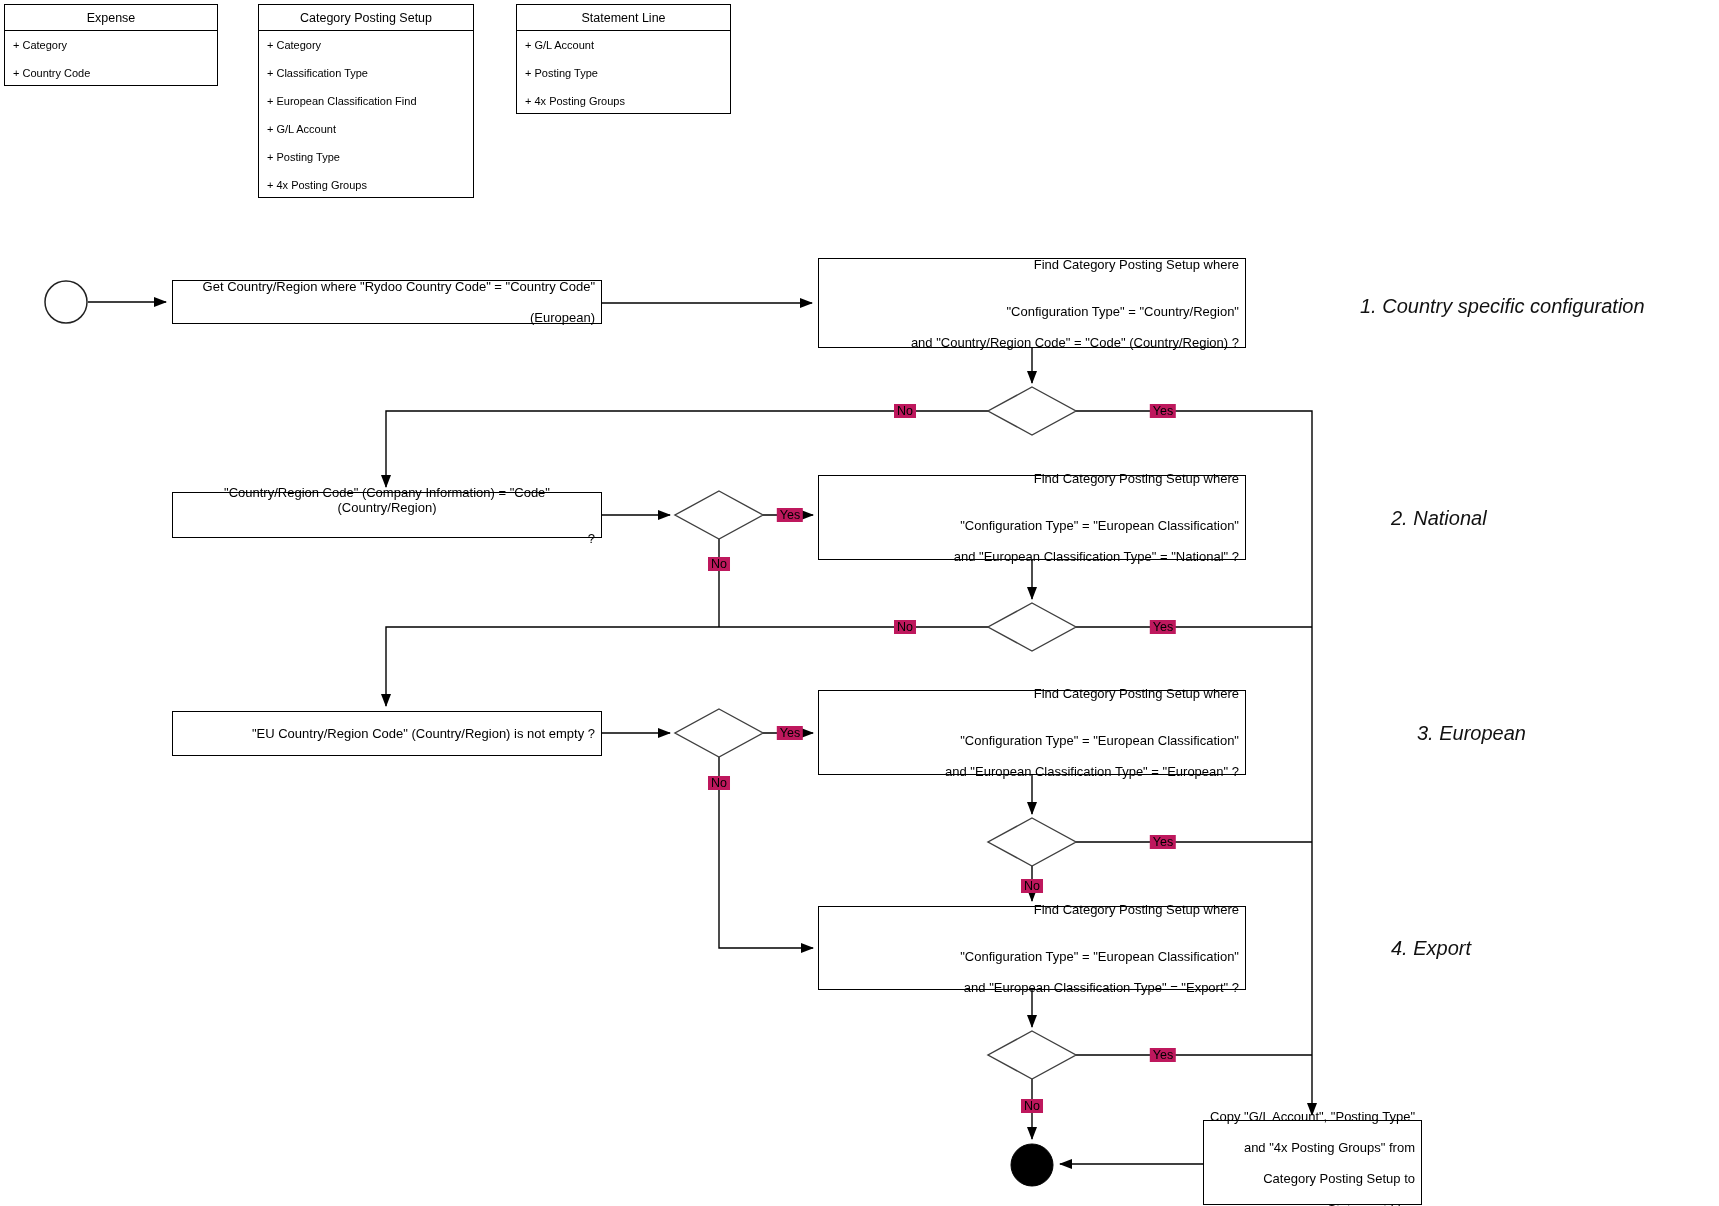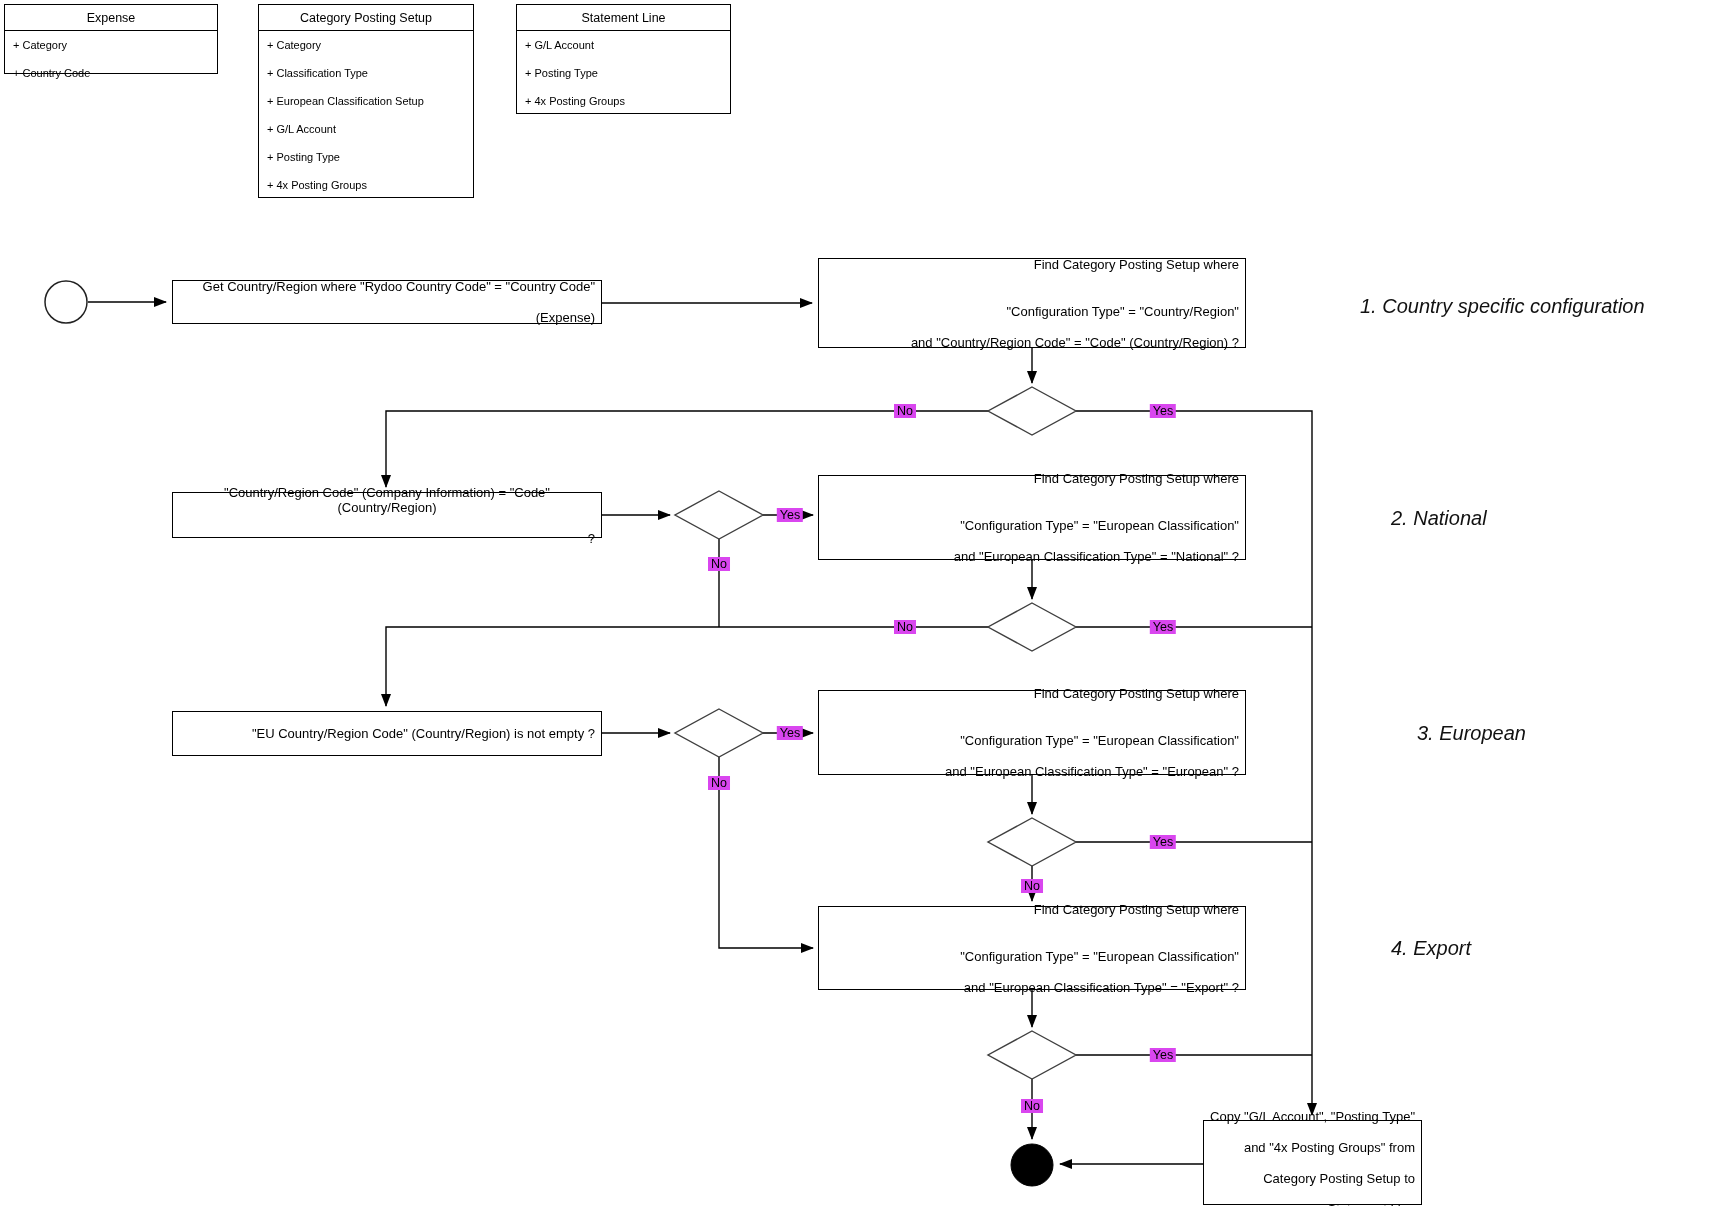--- a/index.html
+++ b/index.html
@@ -20,21 +20,21 @@
   
   svg.flow{position:absolute;left:0;top:0;z-index:1;}
   .flowbox{
     position:absolute;z-index:2;border:1.6px solid #000;background:#fff;box-sizing:border-box;
     display:flex;flex-direction:column;align-items:flex-end;justify-content:center;
     text-align:center;font-size:13px;line-height:15px;padding:2px 6px;gap:16px;
   }
   .flowbox .gap{height:14px;}
   .edge-label{
     position:absolute;z-index:3;transform:translate(-50%,-50%);
-    background:#d946ef;padding:0 3px;font-size:12.5px;line-height:14px;
+    background:#be185d;padding:0 3px;font-size:12.5px;line-height:14px;
   }
   .section-label{
     position:absolute;z-index:2;transform:translateY(-50%);
     font-style:italic;font-size:20px;white-space:nowrap;color:#111;
   }
 </style>
 </head>
 <body>
 
 <div class="canvas">
@@ -94,48 +94,48 @@
       <polygon points="719,491 763,515 719,539 675,515"></polygon>
       <polygon points="1032,603 1076,627 1032,651 988,627"></polygon>
       <polygon points="719,709 763,733 719,757 675,733"></polygon>
       <polygon points="1032,818 1076,842 1032,866 988,842"></polygon>
       <polygon points="1032,1031 1076,1055 1032,1079 988,1055"></polygon>
     </g>
     <circle cx="66" cy="302" r="21" fill="#fff" stroke="#222" stroke-width="1.5"></circle>
     <circle cx="1032" cy="1165" r="21" fill="#000" stroke="#000"></circle>
   </svg>
 
-  <div class="entity" style="left:4px;top:4px;width:214px;height:70px;">
+  <div class="entity" style="left:4px;top:4px;width:214px;height:82px;">
     <div class="title">Expense</div>
     <div class="attr">+ Category</div>
     <div class="attr">+ Country Code</div>
   </div>
 
   <div class="entity" style="left:258px;top:4px;width:216px;height:194px;">
     <div class="title">Category Posting Setup</div>
     <div class="attr">+ Category</div>
     <div class="attr">+ Classification Type</div>
-    <div class="attr">+ European Classification Setup</div>
+    <div class="attr">+ European Classification Find</div>
     <div class="attr">+ G/L Account</div>
     <div class="attr">+ Posting Type</div>
     <div class="attr">+ 4x Posting Groups</div>
   </div>
 
   <div class="entity" style="left:516px;top:4px;width:215px;height:110px;">
     <div class="title">Statement Line</div>
     <div class="attr">+ G/L Account</div>
     <div class="attr">+ Posting Type</div>
     <div class="attr">+ 4x Posting Groups</div>
   </div>
 
 
 
   <div class="flowbox" style="left:172px;top:280px;width:430px;height:44px;">
     <div>Get Country/Region where "Rydoo Country Code" = "Country Code"</div>
-    <div>(Expense)</div>
+    <div>(European)</div>
   </div>
 
   <div class="flowbox" style="left:818px;top:258px;width:428px;height:90px;">
     <div>Find Category Posting Setup where</div>
     <div class="gap"></div>
     <div>"Configuration Type" = "Country/Region"</div>
     <div>and "Country/Region Code" = "Code" (Country/Region) ?</div>
   </div>
 
   <div class="flowbox" style="left:172px;top:492px;width:430px;height:46px;">

